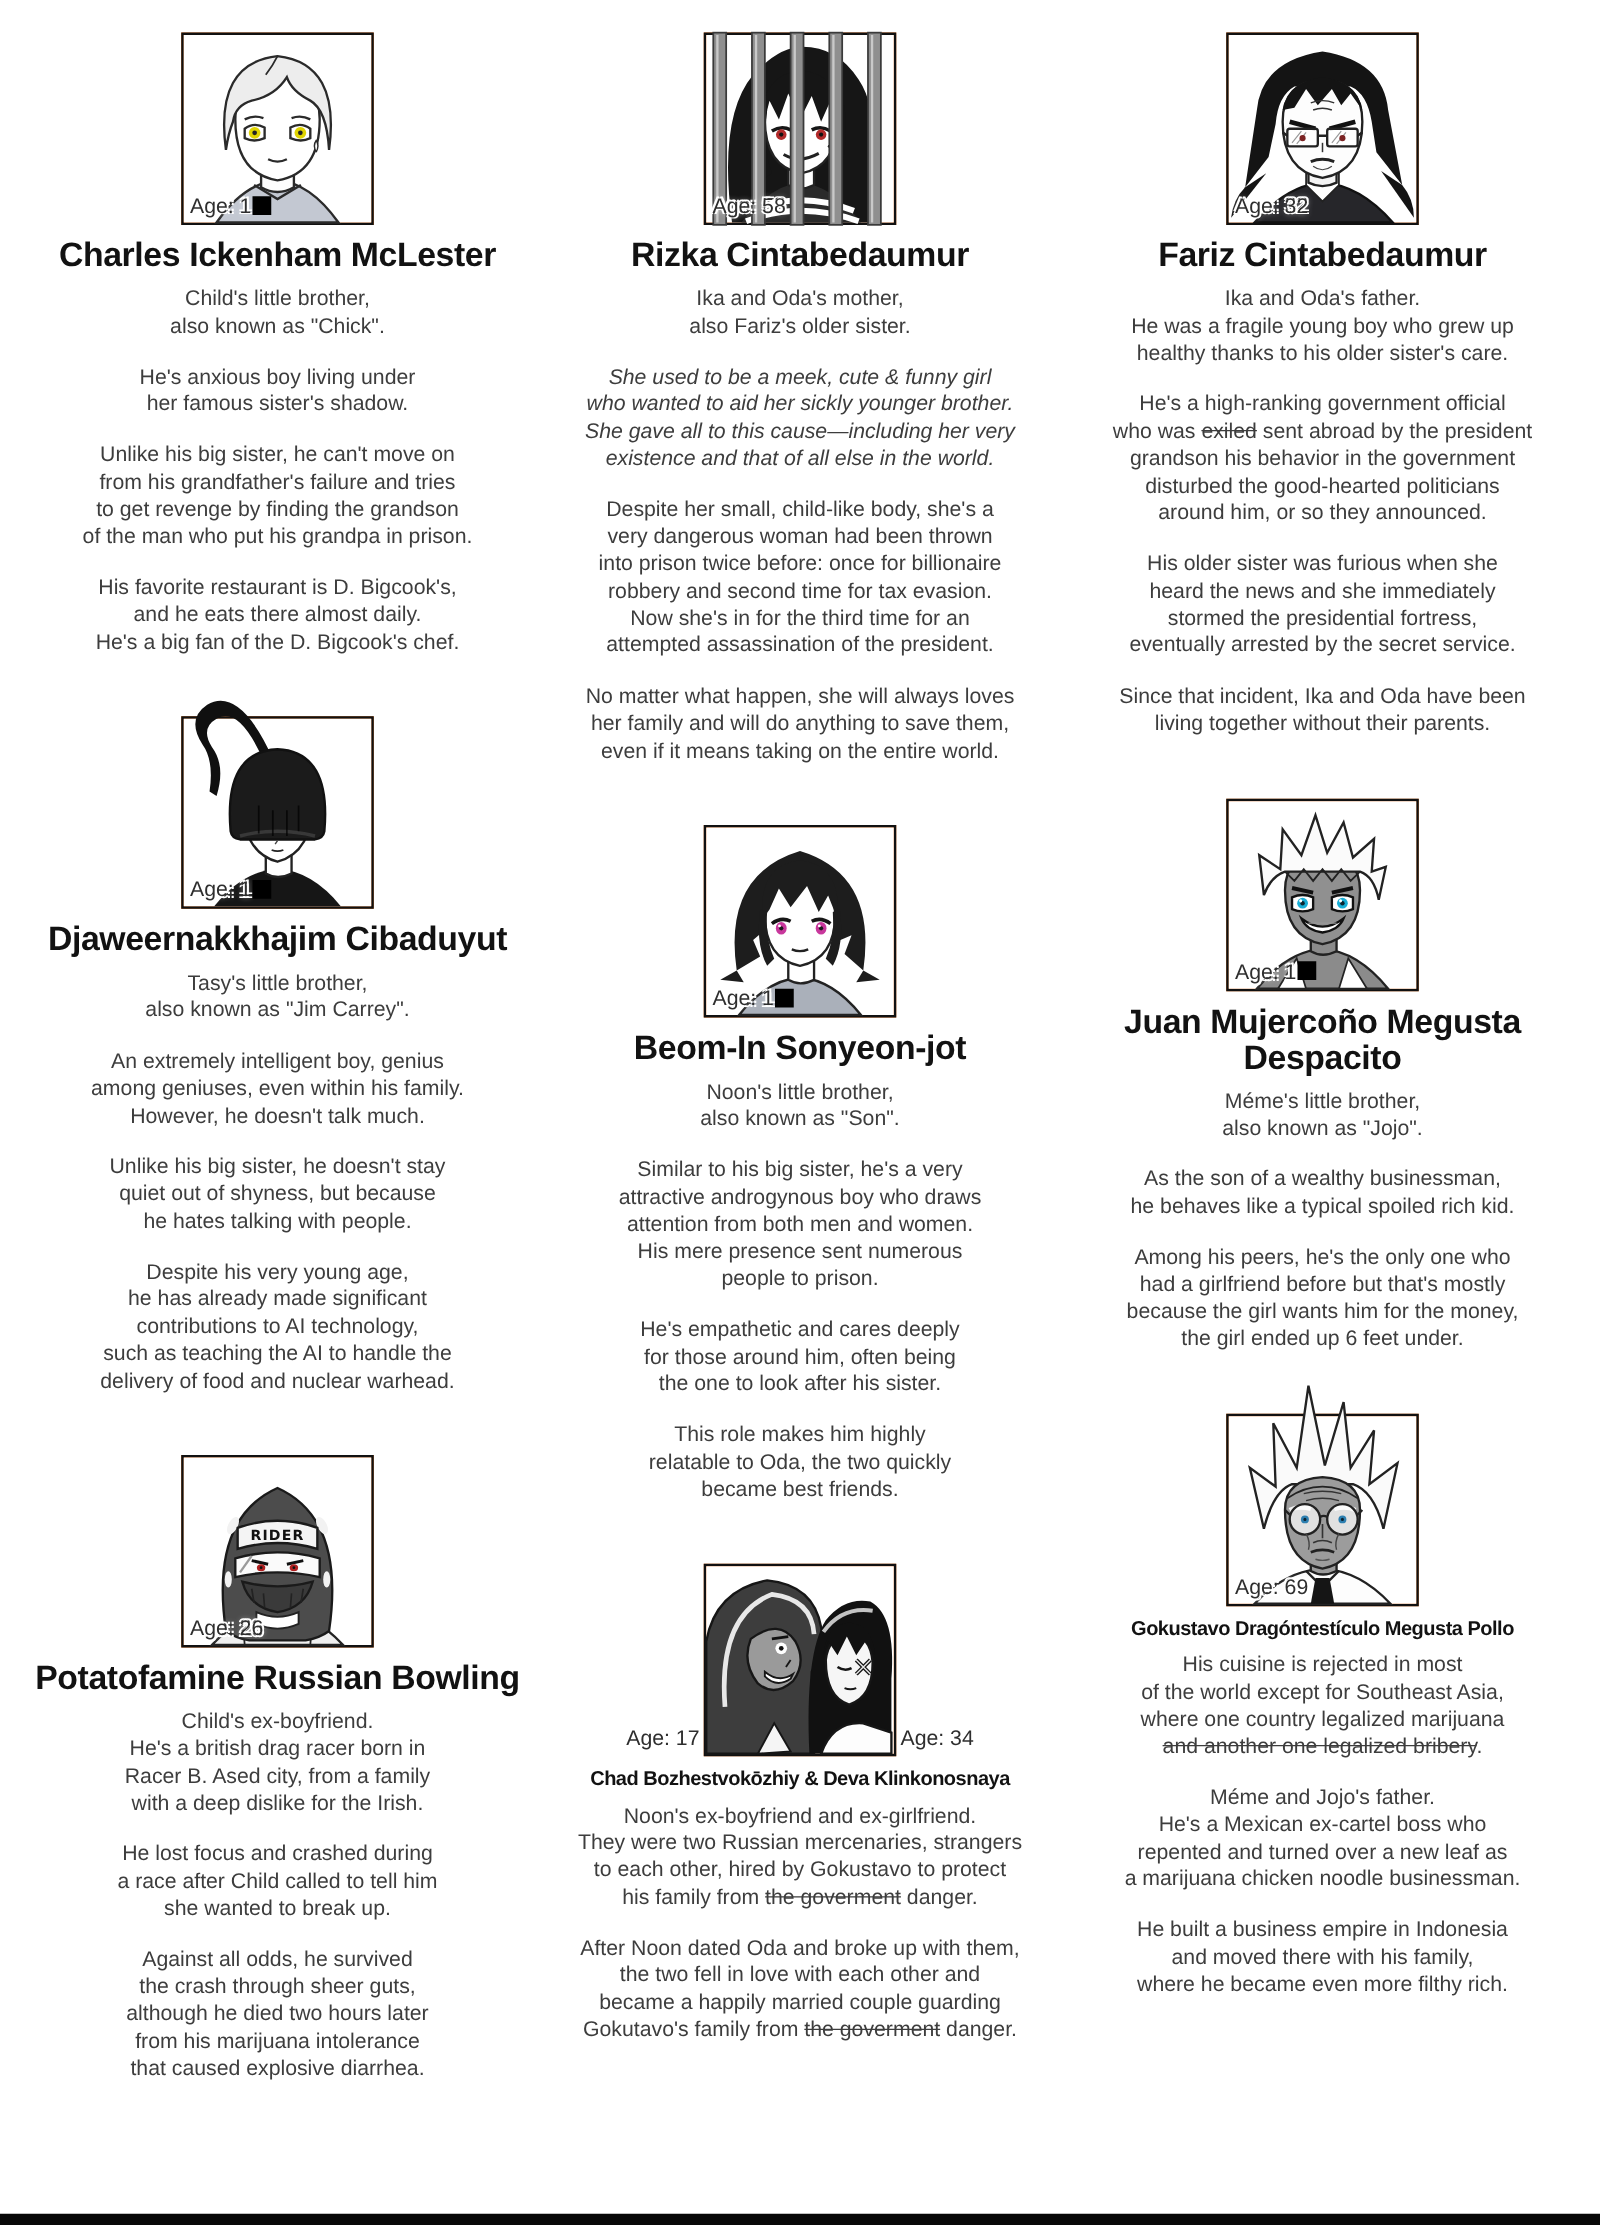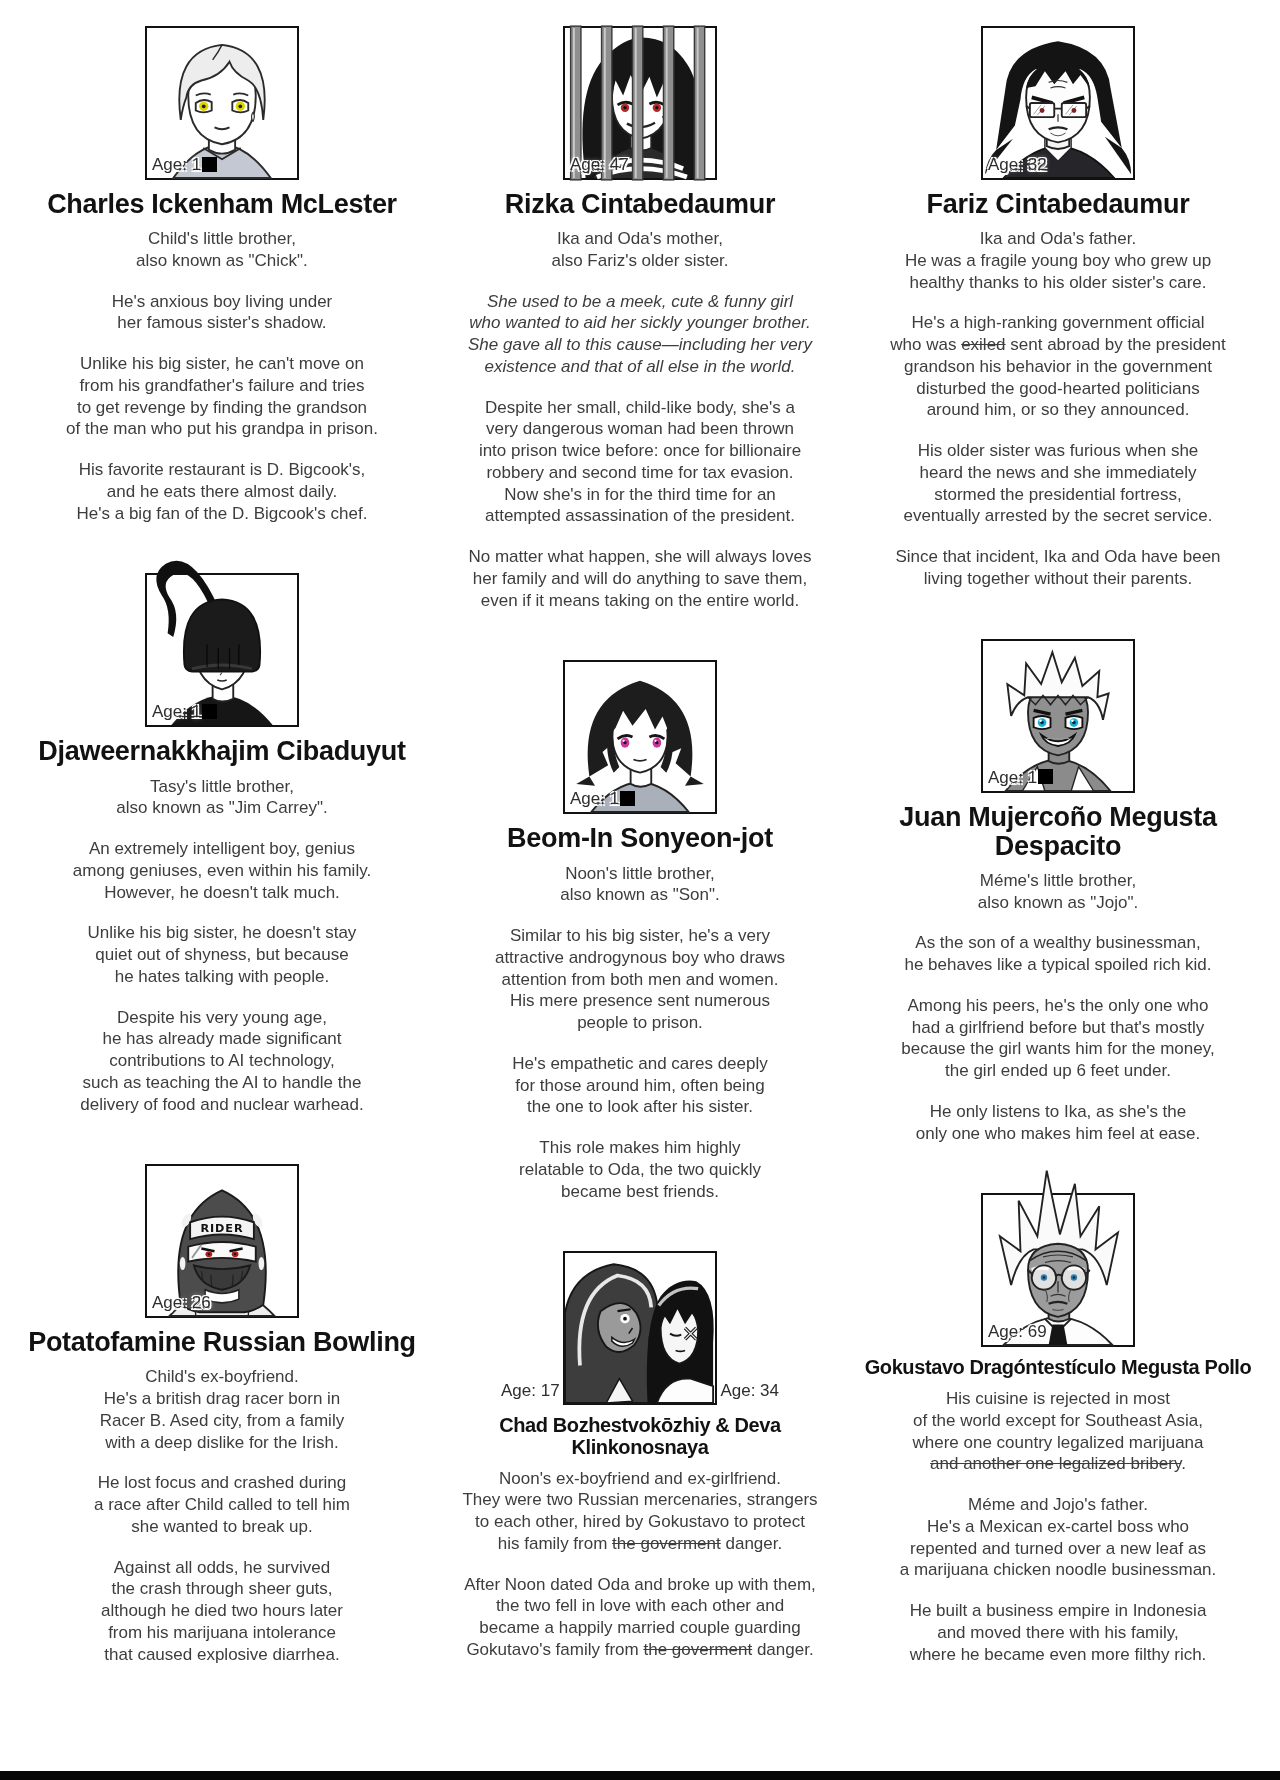--- a/index.html
+++ b/index.html
@@ -8,21 +8,21 @@
   .col{flex:1;display:flex;flex-direction:column;align-items:center;min-width:0;}
   .card{display:flex;flex-direction:column;align-items:center;margin-bottom:30px;}
   .portrait{position:relative;width:150px;height:150px;border:2.5px solid #111;background:#f97316;margin-bottom:2px;}
   .portrait svg{position:absolute;left:0;top:0;width:100%;height:100%;overflow:visible;display:block;}
   .age{position:absolute;left:5px;bottom:3px;font-size:17px;color:#2e2e2e;white-space:nowrap;
        text-shadow:-1.5px -1.5px 0 #fff,1.5px -1.5px 0 #fff,-1.5px 1.5px 0 #fff,1.5px 1.5px 0 #fff,0 0 5px #fff;}
   .age.left{left:-64px;bottom:2px;}
   .age.right{left:auto;right:-64px;bottom:2px;}
   .censor{display:inline-block;width:15px;height:15px;background:#000;vertical-align:-1.5px;margin-left:1px;}
   .name{font-size:27px;font-weight:bold;color:#121212;margin:8px 0 9px 0;text-align:center;line-height:1.08;letter-spacing:-0.3px;}
-  .name.long{font-size:20px;letter-spacing:-0.4px;}
+  .name.long{font-size:16px;letter-spacing:-0.4px;}
   .bio{text-align:center;}
   .bio p{margin:0 0 19px 0;font-size:17px;line-height:1.28;white-space:pre-line;color:#3d3d3d;}
   .bio p.italic{font-style:italic;}
   .bio s{text-decoration:line-through;}
   #bottom-bar{position:absolute;left:0;right:0;bottom:0;height:9px;background:#070707;}
 </style>
 </head>
 <body>
 
 <div id="grid">
@@ -171,21 +171,21 @@
       <rect x="138" y="-2" width="11" height="164"></rect>
     </g>
     <g stroke="#c9c9c9" stroke-width="2">
       <line x1="9.5" y1="0" x2="9.5" y2="160"></line>
               <line x1="42.5" y1="0" x2="42.5" y2="160"></line>
       <line x1="75.5" y1="0" x2="75.5" y2="160"></line>
               <line x1="108.5" y1="0" x2="108.5" y2="160"></line>
       <line x1="141.5" y1="0" x2="141.5" y2="160"></line>
     </g>
   </svg>
-          <span class="age"><span>Age: 47</span></span>
+          <span class="age"><span>Age: 58</span></span>
         </div>
         <h2 class="name">Rizka Cintabedaumur</h2>
         <div class="bio">
           <p><span>Ika and Oda's mother,
 also Fariz's older sister.</span></p>
           <p class="italic"><span>She used to be a meek, cute &amp; funny girl
 who wanted to aid her sickly younger brother.
 She gave all to this cause—including her very
 existence and that of all else in the world.</span></p>
           <p><span>Despite her small, child-like body, she's a
@@ -356,22 +356,20 @@
         <h2 class="name">Juan Mujercoño Megusta Despacito</h2>
         <div class="bio">
           <p><span>Méme's little brother,
 also known as "Jojo".</span></p>
           <p><span>As the son of a wealthy businessman,
 he behaves like a typical spoiled rich kid.</span></p>
           <p><span>Among his peers, he's the only one who
 had a girlfriend before but that's mostly
 because the girl wants him for the money,
 the girl ended up 6 feet under.</span></p>
-          <p><span>He only listens to Ika, as she's the
-only one who makes him feel at ease.</span></p>
         </div>
       </section>
       <section class="card">
         <div class="portrait">
           <svg viewBox="0 0 160 160">
     <rect width="160" height="160" fill="#fff"></rect>
     <path d="M22,160 Q48,132 80,130 Q112,132 138,160 Z" fill="#fdfdfd" stroke="#222" stroke-width="2"></path>
     <path d="M66,132 L80,146 L94,132" fill="none" stroke="#222" stroke-width="2"></path>
     <path d="M74,138 L86,138 L90,160 L70,160 Z" fill="#151515"></path>
     <path d="M70,114 L70,132 Q80,138 92,132 L92,114 Z" fill="#9c9c9c" stroke="#222" stroke-width="2"></path>

